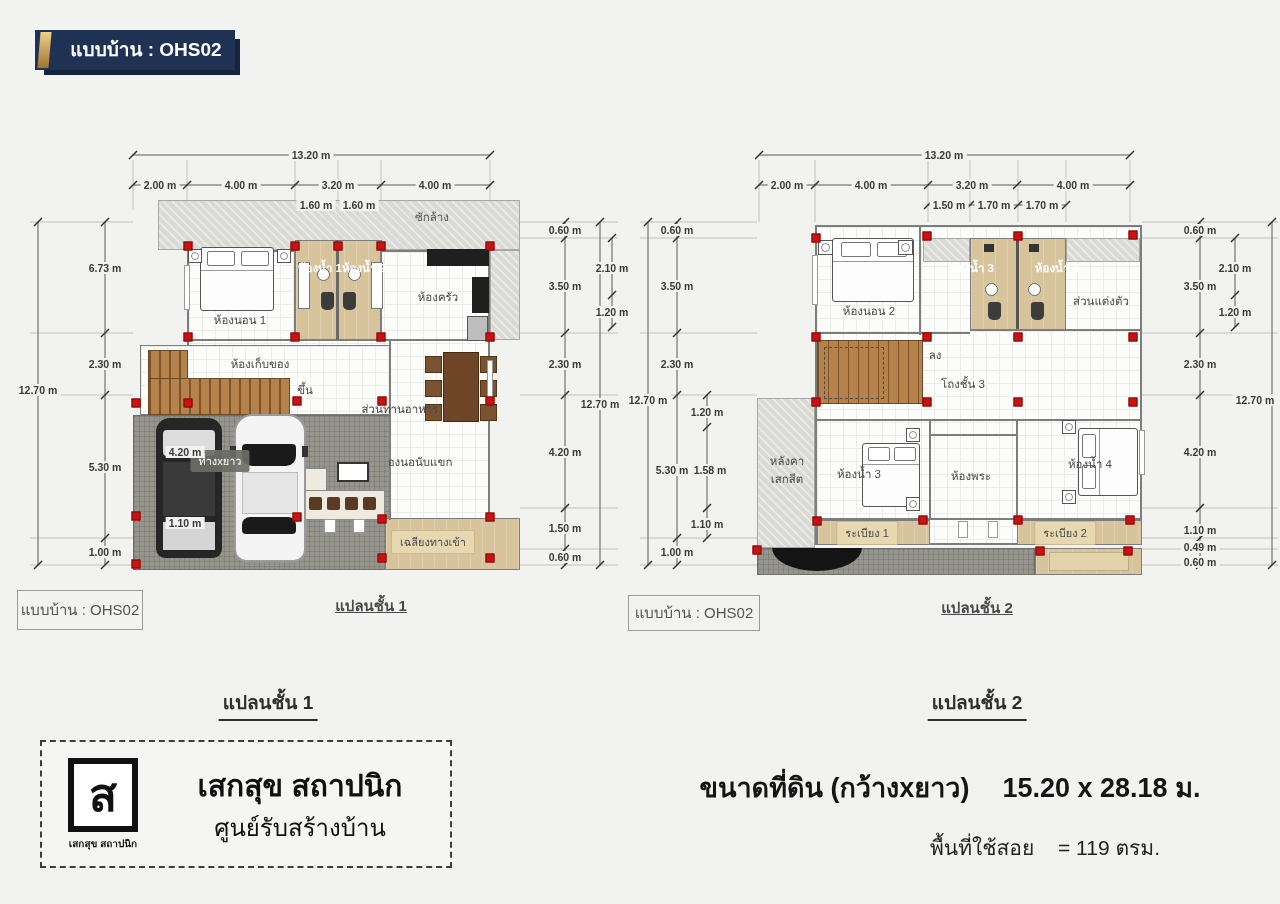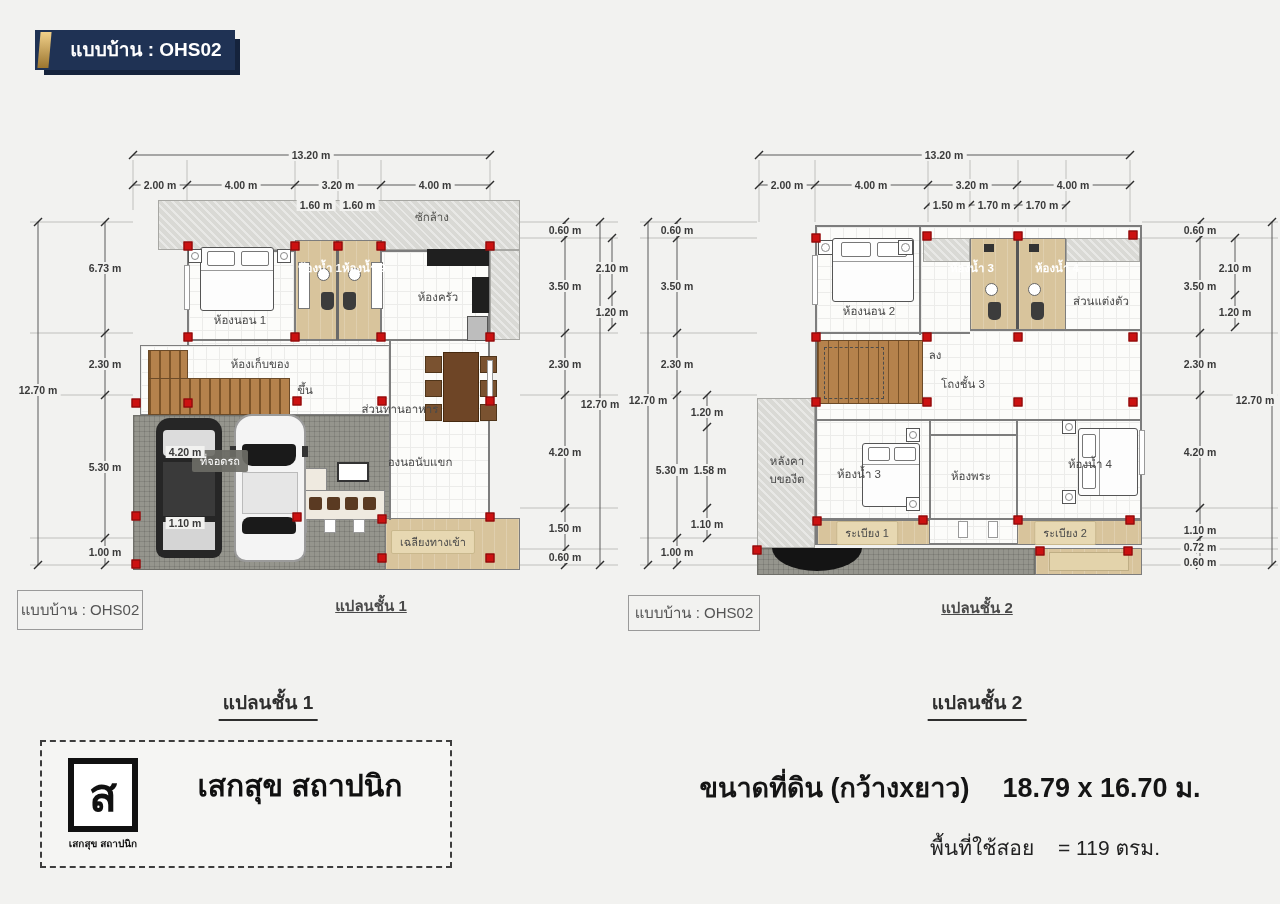--- a/index.html
+++ b/index.html
@@ -242,21 +242,21 @@
 <div class="window" style="position:absolute;left:487px;top:360px;width:6px;height:45px;"></div>
 
 <div class="room-label" style="left:432px;top:217px;color:#52524e;">ซักล้าง</div>
 <div class="room-label" style="left:240px;top:320px;">ห้องนอน 1</div>
 <div class="room-label on-tan" style="left:320px;top:268px;">ห้องน้ำ 1</div>
 <div class="room-label on-tan" style="left:364px;top:268px;">ห้องน้ำ 9</div>
 <div class="room-label" style="left:438px;top:297px;">ห้องครัว</div>
 <div class="room-label" style="left:260px;top:364px;">ห้องเก็บของ</div>
 <div class="room-label" style="left:305px;top:390px;">ขึ้น</div>
 <div class="room-label" style="left:400px;top:377px;margin-top:32px;">ส่วนทานอาหาร</div>
-<div class="chip grey" style="left:220px;top:461px;">ที่จอดรถ</div>
+<div class="chip grey" style="left:220px;top:461px;">ที่างxยาว</div>
 <div class="room-label" style="left:420px;top:462px;">องนอนับแขก</div>
 <div class="chip tan" style="left:433px;top:542px;">เฉลียงทางเข้า</div>
 
 <div class="abs floor" style="left:815px;top:225px;width:327px;height:320px;"></div>
 <div class="abs concrete" style="left:923px;top:238px;width:47px;height:24px;"></div>
 <div class="abs concrete" style="left:1066px;top:238px;width:74px;height:24px;"></div>
 <div class="abs tanfloor" style="left:970px;top:238px;width:96px;height:92px;"></div>
 <div class="abs wall" style="left:1016px;top:238px;width:3px;height:92px;background:#555;"></div>
 <div class="abs concrete" style="left:757px;top:398px;width:58px;height:150px;"></div>
 
@@ -315,21 +315,21 @@
 <div class="window" style="position:absolute;left:812px;top:255px;width:6px;height:50px;"></div>
 <div class="window" style="position:absolute;left:1139px;top:430px;width:6px;height:45px;"></div>
 
 <div class="room-label" style="left:869px;top:311px;">ห้องนอน 2</div>
 <div class="room-label on-tan" style="left:972px;top:268px;">ห้องน้ำ 3</div>
 <div class="room-label on-tan" style="left:1057px;top:268px;">ห้องน้ำ 4</div>
 <div class="room-label" style="left:1101px;top:301px;">ส่วนแต่งตัว</div>
 <div class="room-label" style="left:935px;top:355px;">ลง</div>
 <div class="room-label" style="left:963px;top:384px;">โถงชั้น 3</div>
 <div class="room-label" style="left:787px;top:461px;">หลังคา</div>
-<div class="room-label" style="left:787px;top:479px;">บของีต</div>
+<div class="room-label" style="left:787px;top:479px;">เสกสีต</div>
 <div class="room-label" style="left:859px;top:474px;">ห้องน้ำ 3</div>
 <div class="room-label" style="left:971px;top:476px;">ห้องพระ</div>
 <div class="room-label" style="left:1090px;top:464px;">ห้องน้ำ 4</div>
 <div class="chip tan" style="left:867px;top:533px;">ระเบียง 1</div>
 <div class="chip tan" style="left:1065px;top:533px;">ระเบียง 2</div>
 
 <div class="sheet-box" style="left:17px;top:590px;width:124px;height:38px;">
     <span>แบบบ้าน : OHS02</span>
   </div>
 <div class="sheet-label" style="left:371px;top:606px;">แปลนชั้น 1</div>
@@ -339,25 +339,26 @@
 <div class="sheet-label" style="left:977px;top:608px;">แปลนชั้น 2</div>
 <div class="caption" style="left:268px;top:704px;">แปลนชั้น 1</div>
 <div class="caption" style="left:977px;top:704px;">แปลนชั้น 2</div>
 
 <div class="abs" style="left:40px;top:740px;width:412px;height:128px;border:2px dashed #3d3d3d;background:#f5f5f3;box-sizing:border-box;">
   <div class="abs" style="left:26px;top:16px;width:70px;height:74px;border:6px solid #111;background:#fff;box-sizing:border-box;display:flex;align-items:center;justify-content:center;">
     <span style="font-size:46px;font-weight:bold;color:#111;line-height:1;">ส</span>
   </div>
   <div class="abs" style="left:8px;top:94px;width:106px;text-align:center;font-size:10px;font-weight:bold;color:#111;">เสกสุข สถาปนิก</div>
   <div class="abs" style="left:118px;top:20px;width:280px;text-align:center;font-size:30px;font-weight:bold;color:#101010;">เสกสุข สถาปนิก</div>
+  <div class="abs" style="left:118px;top:66px;width:280px;text-align:center;font-size:24px;color:#101010;">ศูนย์รับสร้างบ้าน</div>
 </div>
 <div class="abs" style="left:650px;top:766px;width:600px;text-align:center;font-size:27px;font-weight:bold;color:#151515;">
   <span>ขนาดที่ดิน (กว้างxยาว)</span>
   <span style="display:inline-block;width:18px;"></span>
-  <span>18.79 x 16.70 ม.</span>
+  <span>15.20 x 28.18 ม.</span>
 </div>
 <div class="abs" style="left:850px;top:831px;width:390px;text-align:center;font-size:21px;color:#222;">
   <span>พื้นที่ใช้สอย</span>
   <span style="display:inline-block;width:12px;"></span>
   <span>= 119 ตรม.</span>
 </div>
 
 <div class="dim-label" style="left: 311px; top: 155px;">13.20 m</div>
 <div class="dim-label" style="left: 160px; top: 185px;">2.00 m</div>
 <div class="dim-label" style="left: 241px; top: 185px;">4.00 m</div>
@@ -396,21 +397,21 @@
 <div class="dim-label" style="left: 672px; top: 470px;">5.30 m</div>
 <div class="dim-label" style="left: 677px; top: 552px;">1.00 m</div>
 <div class="dim-label" style="left: 707px; top: 412px;">1.20 m</div>
 <div class="dim-label" style="left: 710px; top: 470px;">1.58 m</div>
 <div class="dim-label" style="left: 707px; top: 524px;">1.10 m</div>
 <div class="dim-label" style="left: 1200px; top: 230px;">0.60 m</div>
 <div class="dim-label" style="left: 1200px; top: 286px;">3.50 m</div>
 <div class="dim-label" style="left: 1200px; top: 364px;">2.30 m</div>
 <div class="dim-label" style="left: 1200px; top: 452px;">4.20 m</div>
 <div class="dim-label" style="left: 1200px; top: 530px;">1.10 m</div>
-<div class="dim-label" style="left: 1200px; top: 547px;">0.72 m</div>
+<div class="dim-label" style="left: 1200px; top: 547px;">0.49 m</div>
 <div class="dim-label" style="left: 1200px; top: 562px;">0.60 m</div>
 <div class="dim-label" style="left: 1235px; top: 268px;">2.10 m</div>
 <div class="dim-label" style="left: 1235px; top: 312px;">1.20 m</div>
 <div class="dim-label" style="left: 1255px; top: 400px;">12.70 m</div>
 <div class="col" style="left: 188px; top: 246px;"></div>
 <div class="col" style="left: 295px; top: 246px;"></div>
 <div class="col" style="left: 338px; top: 246px;"></div>
 <div class="col" style="left: 381px; top: 246px;"></div>
 <div class="col" style="left: 490px; top: 246px;"></div>
 <div class="col" style="left: 188px; top: 337px;"></div>

